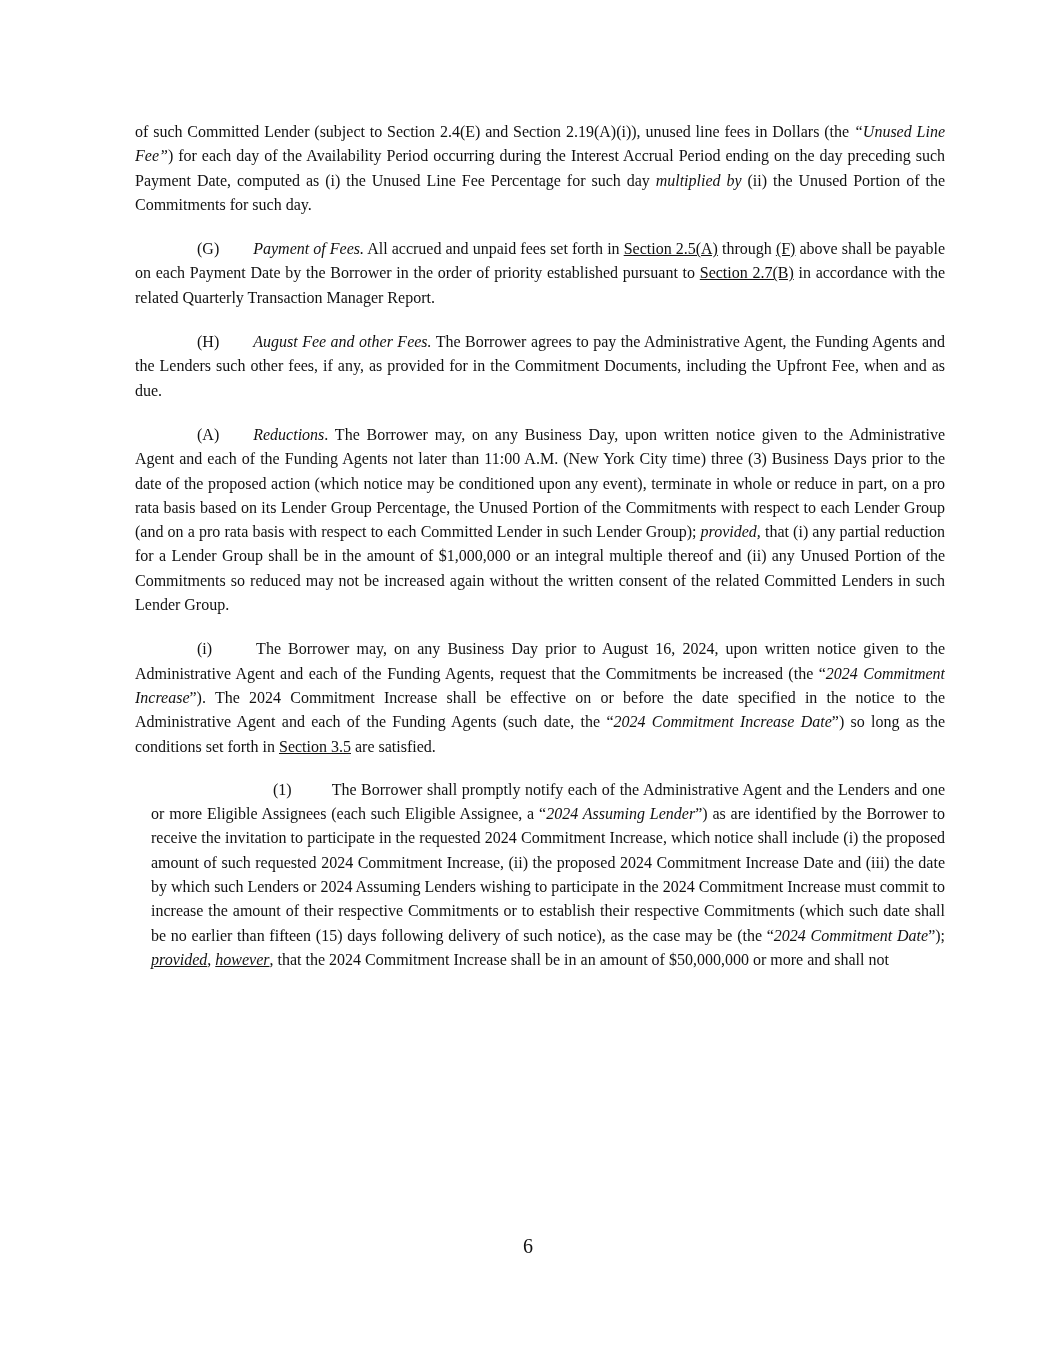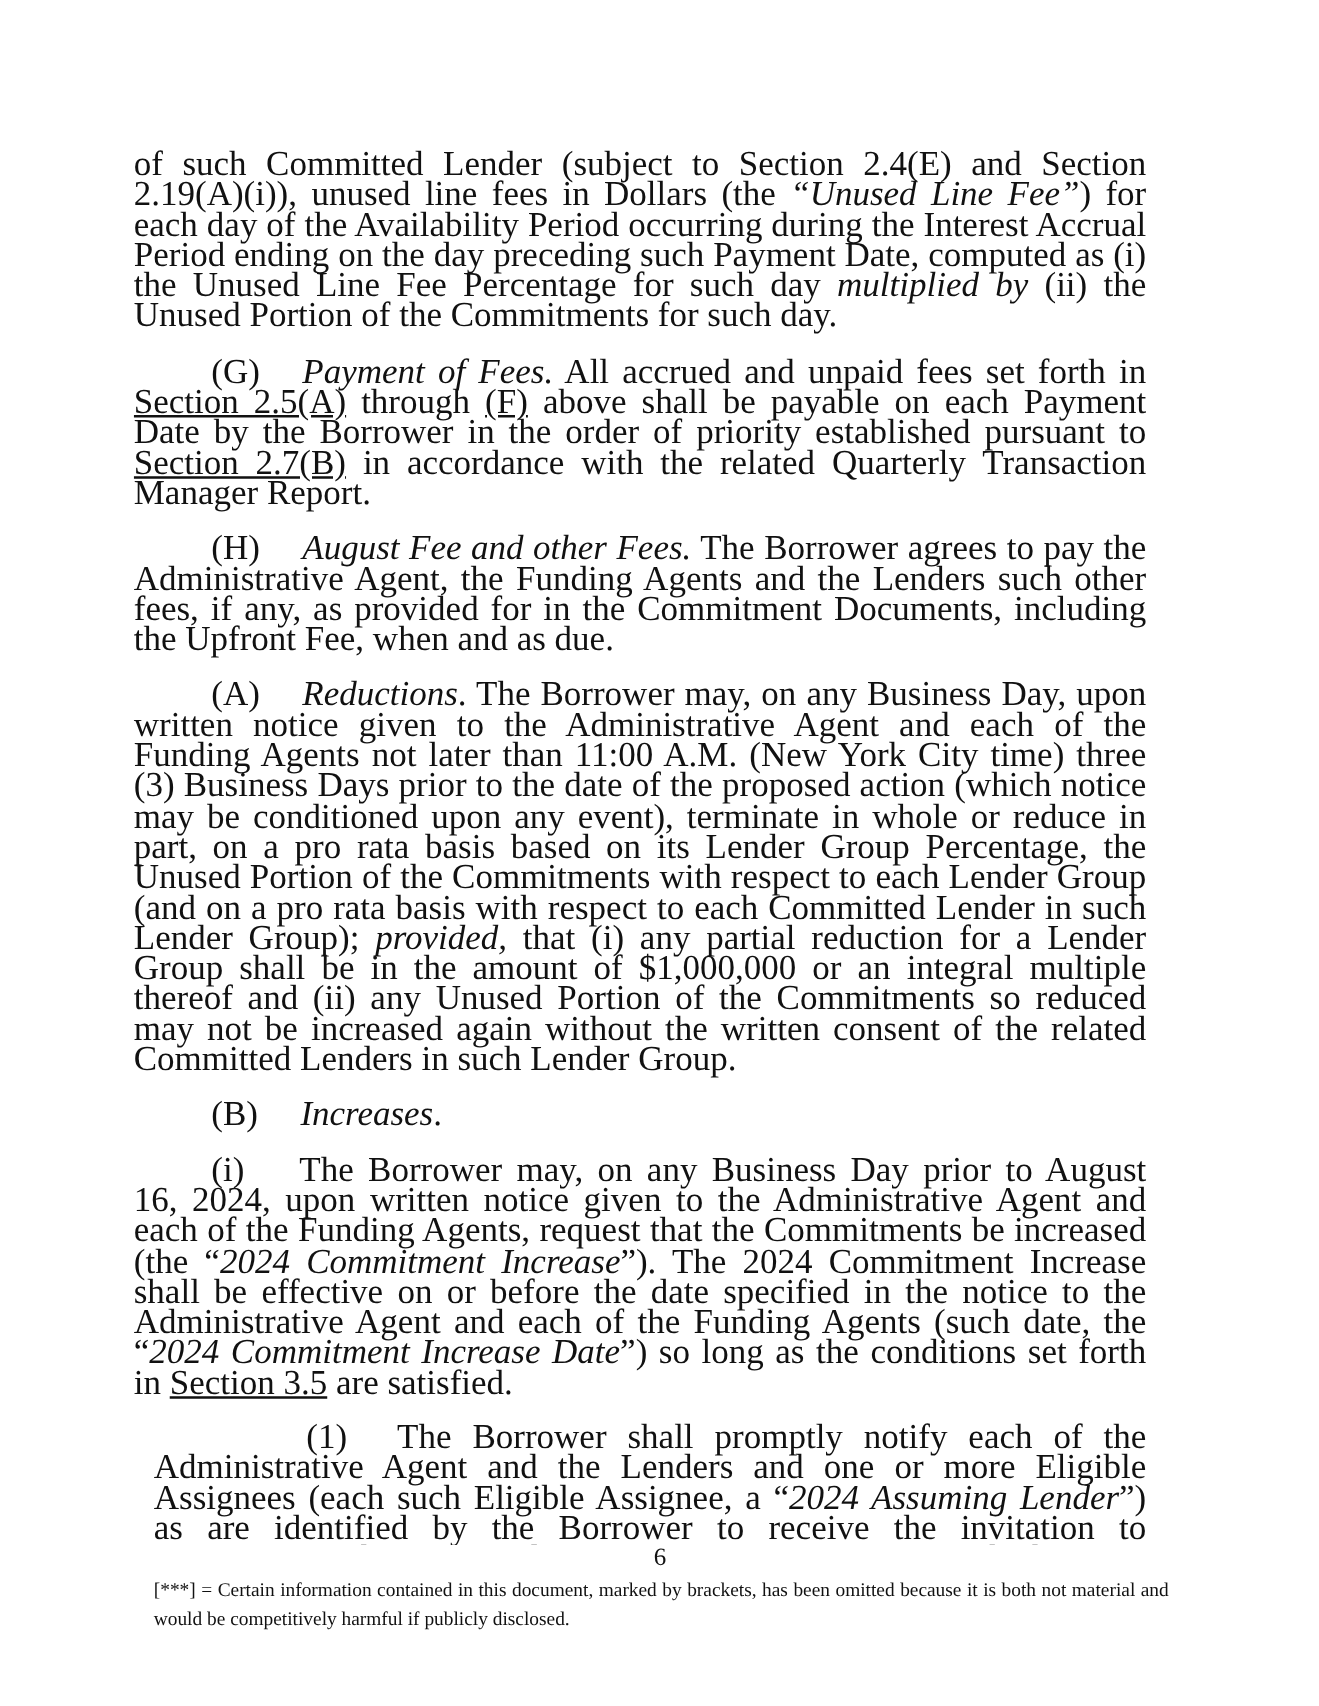--- a/index.html
+++ b/index.html
@@ -7,26 +7,26 @@
     position: relative;
     width: 1055px;
     height: 1365px;
     background: #ffffff;
     color: #111111;
     font-family: "Liberation Serif", "DejaVu Serif", serif;
     overflow: hidden;
   }
   .doc {
     position: absolute;
-    left: 107px;
+    left: 135px;
     top: 120px;
     width: 810px;
     height: 1116px;
     overflow: hidden;
-    font-size: 28px;
+    font-size: 16px;
     line-height: 24.3px;
     text-align: justify;
   }
   p.para { margin: 0 0 19px 0; padding: 0; }
   p.para.flush  { text-indent: 0; }
   p.para.normal { text-indent: 62px; margin-top: 20px; }
   p.para.deep   { text-indent: 122px; margin-left: 16px; }
   .i  { font-style: italic; }
   .u  { text-decoration: underline; }
   .iu { font-style: italic; text-decoration: underline; }
@@ -52,19 +52,17 @@
 </style>
 </head>
 <body>
 
 <div class="page">
   <div class="doc">
       <p class="para flush"><span class="">of such Committed Lender (subject to Section 2.4(E) and Section 2.19(A)(i)), unused line fees in Dollars (the </span><span class="i">“Unused Line Fee”</span><span class="">) for each day of the Availability Period occurring during the Interest Accrual Period ending on the day preceding such Payment Date, computed as (i) the Unused Line Fee Percentage for such day </span><span class="i">multiplied by</span><span class=""> (ii) the Unused Portion of the Commitments for such day.</span></p>
       <p class="para normal"><span class="">(G)</span><span class="tab" style="width: 34px;"></span><span class="i">Payment of Fees.</span><span class="">  All accrued and unpaid fees set forth in </span><span class="u">Section 2.5(A)</span><span class=""> through </span><span class="u">(F)</span><span class=""> above shall be payable on each Payment Date by the Borrower in the order of priority established pursuant to </span><span class="u">Section 2.7(B)</span><span class=""> in accordance with the related Quarterly Transaction Manager Report.</span></p>
       <p class="para normal"><span class="">(H)</span><span class="tab" style="width: 34px;"></span><span class="i">August Fee and other Fees.</span><span class="">  The Borrower agrees to pay the Administrative Agent, the Funding Agents and the Lenders such other fees, if any, as provided for in the Commitment Documents, including the Upfront Fee, when and as due.</span></p>
       <p class="para normal"><span class="">(A)</span><span class="tab" style="width: 34px;"></span><span class="i">Reductions</span><span class="">. The Borrower may, on any Business Day, upon written notice given to the Administrative Agent and each of the Funding Agents not later than 11:00 A.M. (New York City time) three (3) Business Days prior to the date of the proposed action (which notice may be conditioned upon any event), terminate in whole or reduce in part, on a pro rata basis based on its Lender Group Percentage, the Unused Portion of the Commitments with respect to each Lender Group (and on a pro rata basis with respect to each Committed Lender in such Lender Group); </span><span class="i">provided,</span><span class=""> that (i) any partial reduction for a Lender Group shall be in the amount of $1,000,000 or an integral multiple thereof and (ii) any Unused Portion of the Commitments so reduced may not be increased again without the written consent of the related Committed Lenders in such Lender Group.</span></p>
-      <p class="para normal"><span class="">(B)</span><span class="tab" style="width: 34px;"></span><span class="i">Increases</span><span class="">.</span></p>
       <p class="para normal"><span class="">(i)</span><span class="tab" style="width: 44px;"></span><span class="">The Borrower may, on any Business Day prior to August 16, 2024, upon written notice given to the Administrative Agent and each of the Funding Agents, request that the Commitments be increased (the “</span><span class="i">2024 Commitment Increase</span><span class="">”).  The 2024 Commitment Increase shall be effective on or before the date specified in the notice to the Administrative Agent and each of the Funding Agents (such date, the “</span><span class="i">2024 Commitment Increase Date</span><span class="">”) so long as the conditions set forth in </span><span class="u">Section 3.5</span><span class=""> are satisfied.</span></p>
       <p class="para deep"><span class="">(1)</span><span class="tab" style="width: 40px;"></span><span class="">The Borrower shall promptly notify each of the Administrative Agent and the Lenders and one or more Eligible Assignees (each such Eligible Assignee, a “</span><span class="i">2024 Assuming Lender</span><span class="">”) as are identified by the Borrower to receive the invitation to participate in the requested 2024 Commitment Increase, which notice shall include (i) the proposed amount of such requested 2024 Commitment Increase, (ii) the proposed 2024 Commitment Increase Date and (iii) the date by which such Lenders or 2024 Assuming Lenders wishing to participate in the 2024 Commitment Increase must commit to increase the amount of their respective Commitments or to establish their respective Commitments (which such date shall be no earlier than fifteen (15) days following delivery of such notice), as the case may be (the “</span><span class="i">2024 Commitment Date</span><span class="">”); </span><span class="iu">provided</span><span class="">, </span><span class="iu">however</span><span class="">, that the 2024 Commitment Increase shall be in an amount of $50,000,000 or more and shall not</span></p>
     </div>
   <div class="pageno">6</div>
-  <div class="footnote">[***] = Certain information contained in this document, marked by brackets, has been omitted because it is both not material and would be competitively harmful if publicly disclosed.</div>
 </div>
 
 </body></html>

